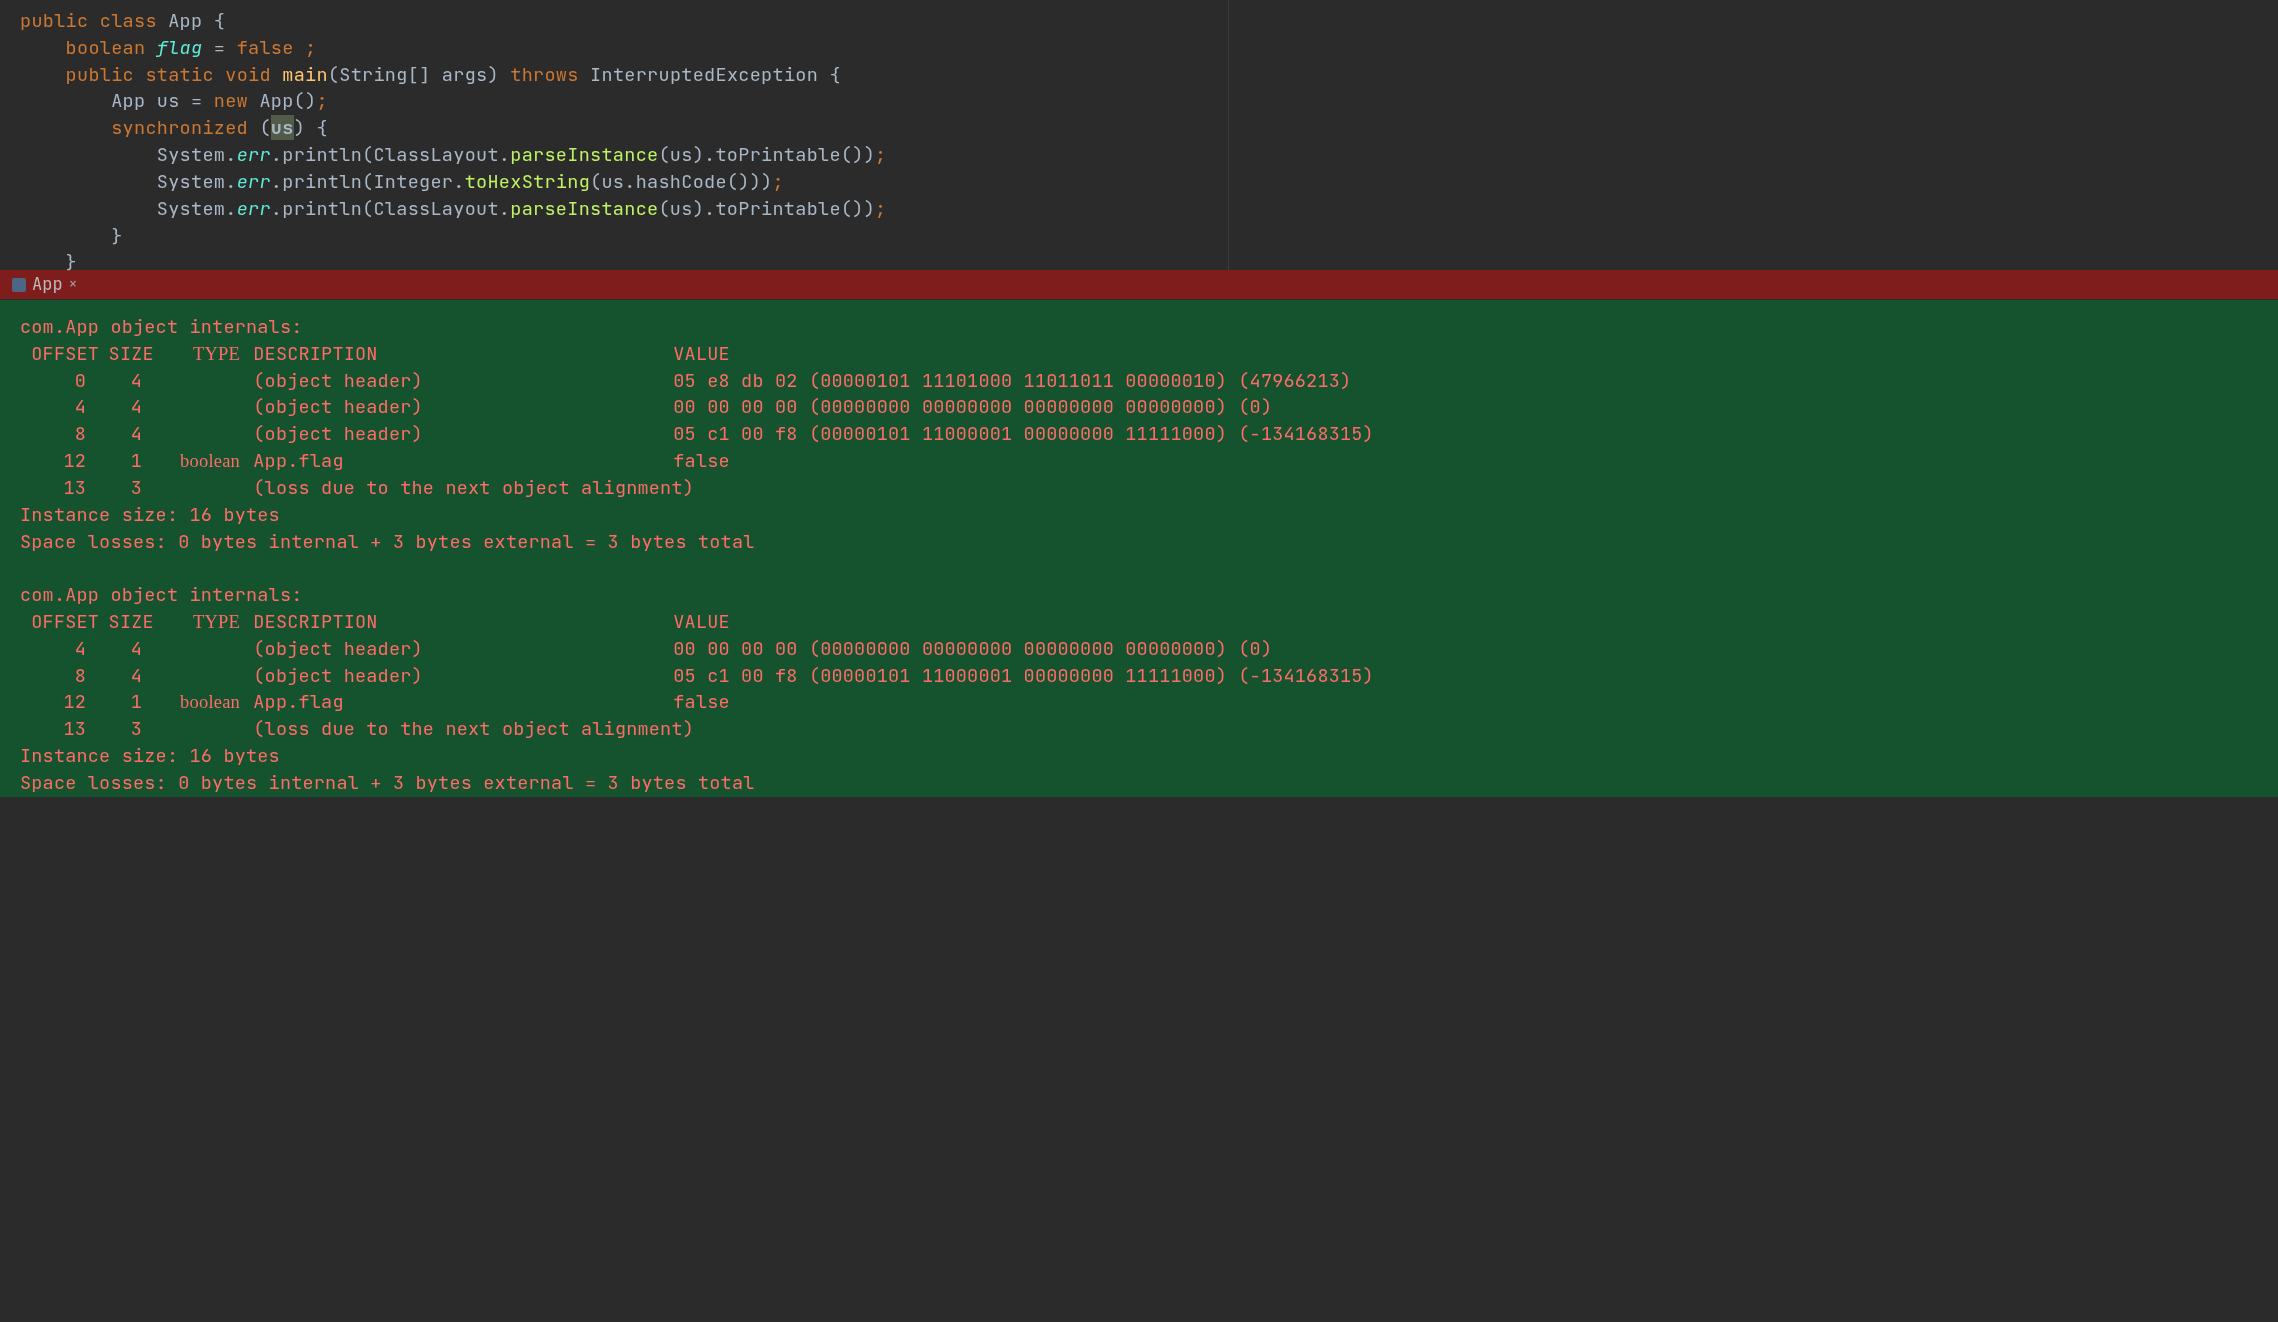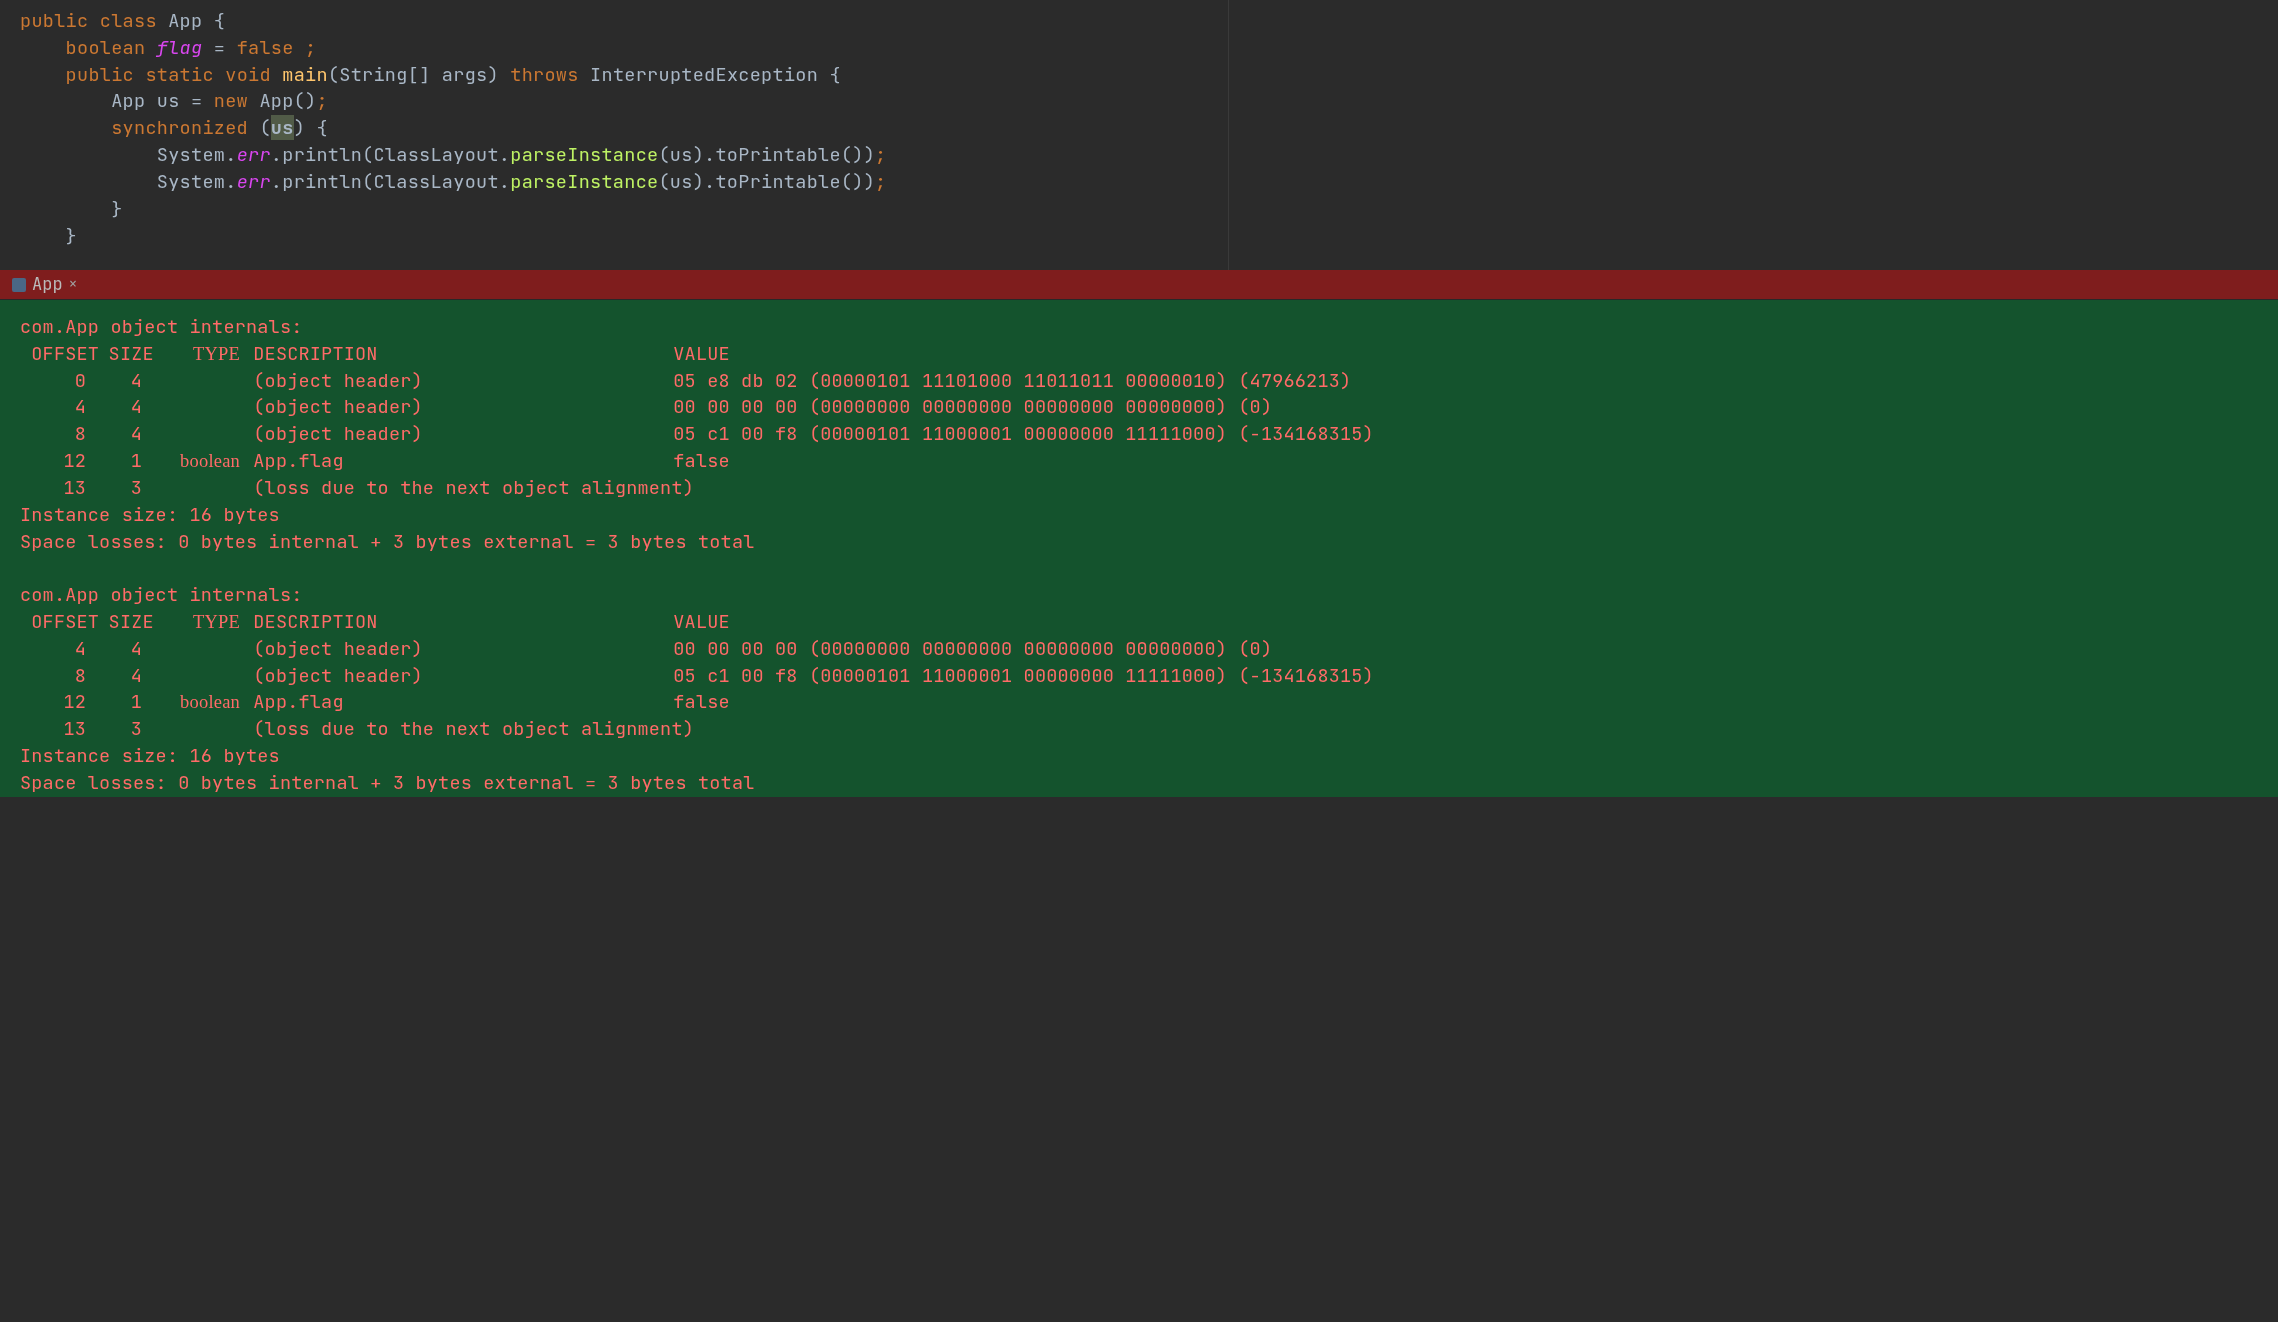--- a/index.html
+++ b/index.html
@@ -16,21 +16,21 @@
   .editor-pane {
     padding: 8px 0 0 20px;
     height: 270px;
     position: relative;
     letter-spacing: 0.3px;
   }
   .code-line { white-space: pre; }
   .kw-public, .kw-class, .kw-boolean, .kw-static, .kw-void,
   .kw-throws, .kw-synchronized, .kw-new, .kw-false { color: #cc7832; }
   .lit-method { color: #ffc66d; }
-  .field-italic { color: #d946ef; font-style: italic; text-align: center; }
+  .field-italic { color: #5eead4; font-style: italic; text-align: center; }
   .static-italic { color: #bef264; }
   .plain { color: #a9b7c6; }
   .semi { color: #cc7832; }
   .highlight { background: #515b47; font-weight: bold; }
   .right-margin {
     position: absolute;
     top: 0; bottom: 0;
     left: 1228px;
     width: 1px;
     background: #3a3a3a;
@@ -81,20 +81,21 @@
 
 <div class="editor-pane">
   <div class="right-margin"></div>
   <div id="editor-lines">
       <div class="code-line"><span class="kw-public">public </span><span class="kw-class">class </span><span class="plain">App {</span></div>
       <div class="code-line">    <span class="kw-boolean">boolean </span><span class="field-italic">flag</span><span class="plain"> = </span><span class="kw-false">false</span><span class="plain"> </span><span class="semi">;</span></div>
       <div class="code-line">    <span class="kw-public">public </span><span class="kw-static">static </span><span class="kw-void">void </span><span class="lit-method">main</span><span class="plain">(String[] args) </span><span class="kw-throws">throws </span><span class="plain">InterruptedException</span><span class="plain"> {</span></div>
       <div class="code-line">        <span class="plain">App us = </span><span class="kw-new">new </span><span class="plain">App()</span><span class="semi">;</span></div>
       <div class="code-line">        <span class="kw-synchronized">synchronized </span><span class="plain">(</span><span class="plain highlight">us</span><span class="plain">) {</span></div>
       <div class="code-line">            <span class="plain">System.</span><span class="field-italic">err</span><span class="plain">.println(ClassLayout.</span><span class="static-italic">parseInstance</span><span class="plain">(us).toPrintable())</span><span class="semi">;</span></div>
+      <div class="code-line">            <span class="plain">System.</span><span class="field-italic">err</span><span class="plain">.println(Integer.</span><span class="static-italic">toHexString</span><span class="plain">(us.hashCode()))</span><span class="semi">;</span></div>
       <div class="code-line">            <span class="plain">System.</span><span class="field-italic">err</span><span class="plain">.println(ClassLayout.</span><span class="static-italic">parseInstance</span><span class="plain">(us).toPrintable())</span><span class="semi">;</span></div>
       <div class="code-line">        <span class="plain">}</span></div>
       <div class="code-line">    <span class="plain">}</span></div>
     </div>
 </div>
 
 <div class="tab-bar">
   <div class="tab">
     <span class="tab-icon"></span>
     <span>App</span>

